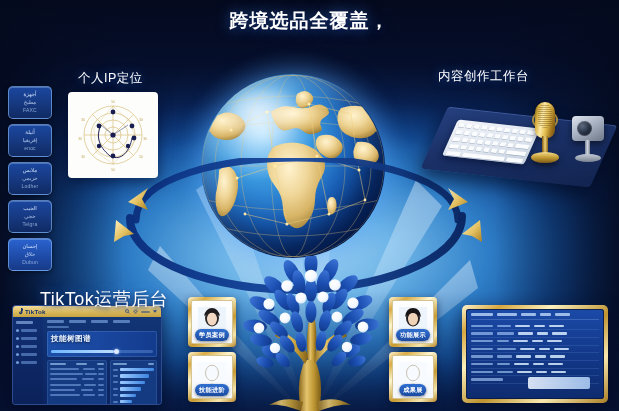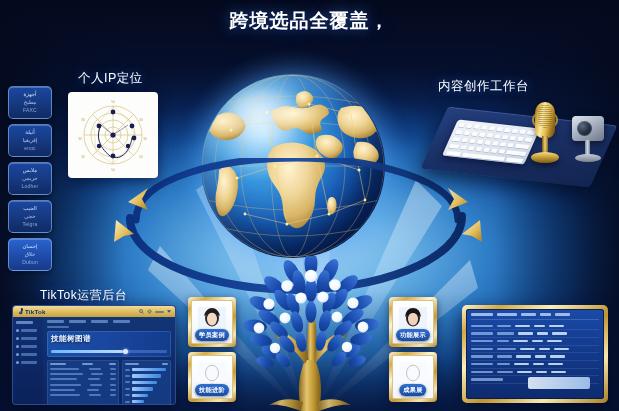--- a/index.html
+++ b/index.html
@@ -53,22 +53,22 @@
   }
 
   
   .cap{
     position:absolute; z-index:28;
     font-size:12.5px; font-weight:normal; color:#fff; letter-spacing:.5px;
     text-shadow:0 2px 5px rgba(0,20,70,.95),0 0 10px rgba(70,140,240,.6);
     white-space:nowrap;
   }
   .cap-ip{ left:78px; top:70px; }
-  .cap-studio{ left:438px; top:68px;margin-top:10px; }
-  .cap-tiktok{ left:40px; top:287px; font-size:12px; }
+  .cap-studio{ left:438px; top:68px; }
+  .cap-tiktok{ left:40px; top:287px; font-size:18px; }
   .cap-data{ left:466px; top:287px; font-size:13px; }
 
   
   .chips{ position:absolute; left:8px; top:86px; width:46px; z-index:26; }
   .chip{
     width:44px; height:33px; margin-bottom:5px; border-radius:5px;
     border:1px solid rgba(150,200,255,.55);
     background:linear-gradient(180deg,#1b47a0 0%,#16387f 55%,#102a63 100%);
     box-shadow:0 1px 4px rgba(0,0,0,.5), inset 0 1px 0 rgba(190,220,255,.3);
     display:flex; flex-direction:column; align-items:center; justify-content:center;
@@ -190,21 +190,21 @@
     position:absolute; left:50%; top:6px; transform:translateX(-50%);
     width:28px; height:34px;
   }
   .b-tl{ left:188px; top:297px; }
   .b-bl{ left:188px; top:352px; }
   .b-tr{ left:389px; top:297px; }
   .b-br{ left:389px; top:352px; }
 
   
   .tiktok{
-    position:absolute; left:12px; top:305px; width:164px; height:100px; z-index:26;
+    position:absolute; left:12px; top:305px; width:150px; height:100px; z-index:26;
     border-radius:4px; overflow:hidden;
     background:#0d2a6b;
     box-shadow:0 5px 16px rgba(0,8,34,.65);
     border:1px solid rgba(140,180,250,.25);
   }
   .tt-top{
     height:11px; display:flex; align-items:center; justify-content:space-between; padding:0 4px;
     background:linear-gradient(180deg,#f4dc9a 0%,#dcbb5c 55%,#c6a341 100%);
   }
   .tt-logo{ display:flex; align-items:center; gap:2px; color:#14306e; font-size:6.2px; font-weight:bold; letter-spacing:.2px; }

